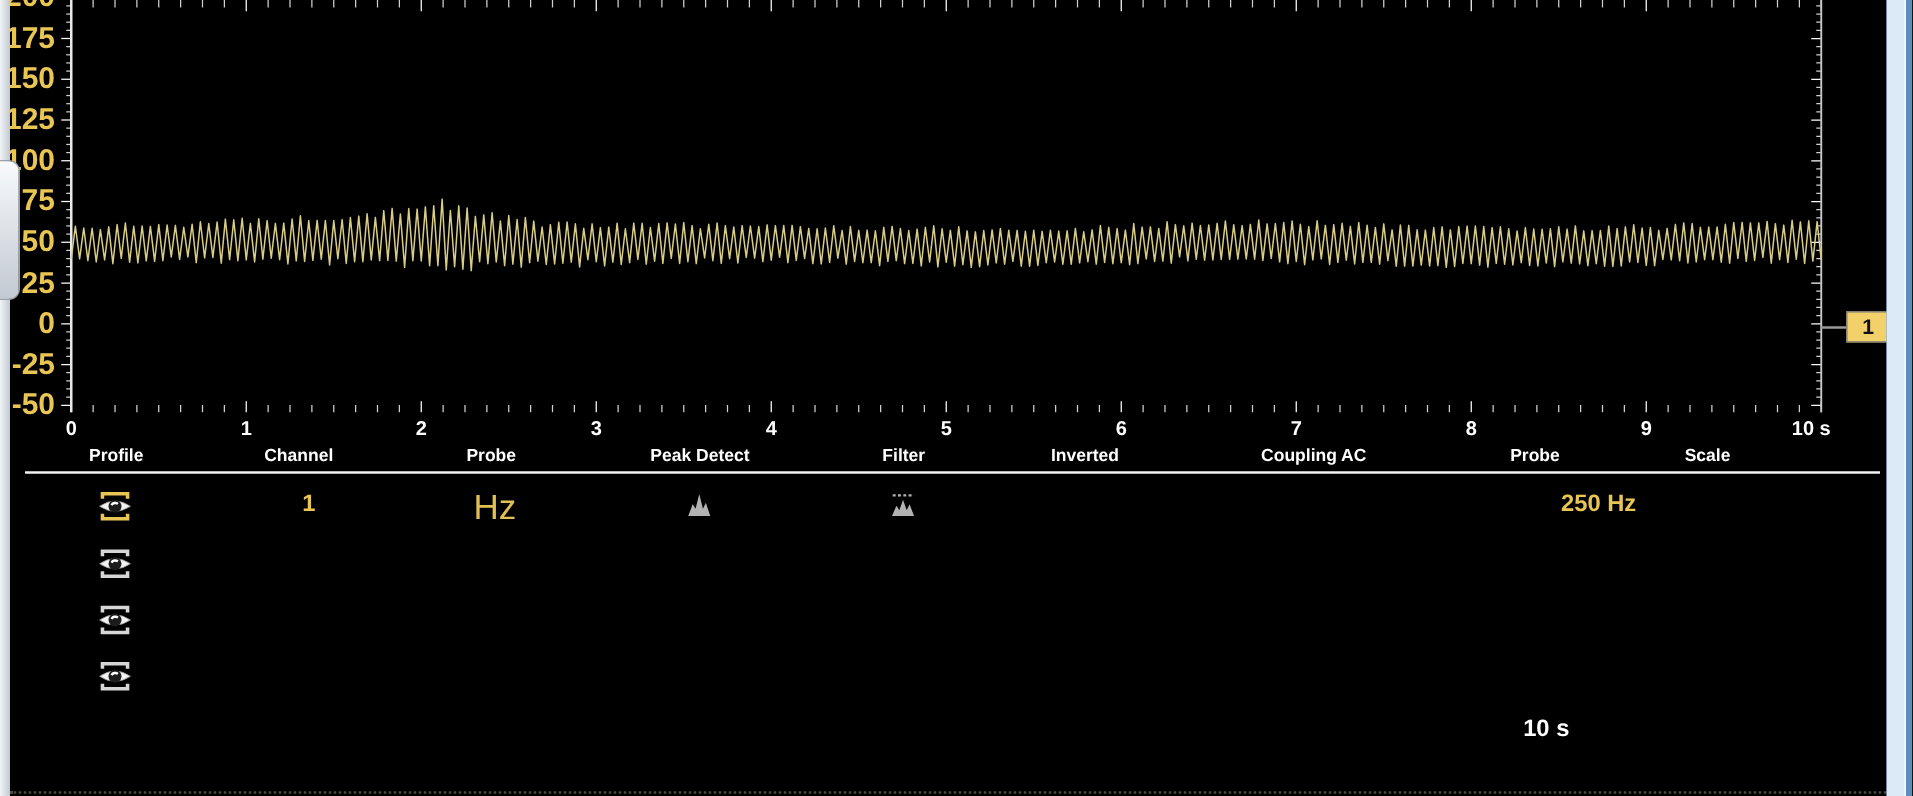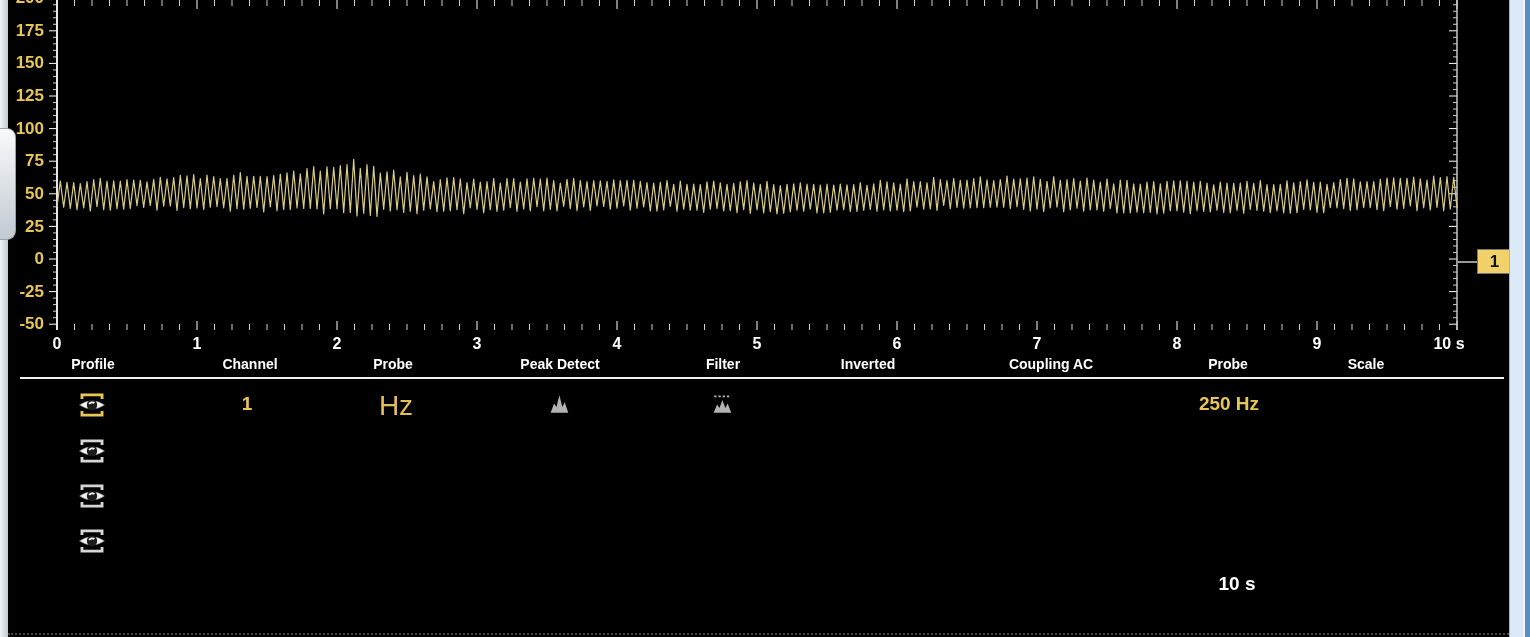--- a/index.html
+++ b/index.html
@@ -11,52 +11,52 @@
   .frame-tab{position:absolute;left:0;top:128px;width:15px;height:110px;
              background:linear-gradient(180deg,#f8fafc,#c2c9d1);
              border:1px solid #98a0aa;border-left:none;border-radius:0 9px 9px 0;}
   .frame-right{position:absolute;top:0;bottom:0;left:1509px;width:21px;
                background:linear-gradient(90deg,#9ab6d4 0 1px,#dce9f7 1px 14px,#eef5fc 14px 16px,#5d8cbd 16px 21px);}
   .bottom-dots{position:absolute;left:8px;right:21px;bottom:2px;height:0;
                border-top:2px dotted #4a4a40;}
   
   #plot-svg{position:absolute;left:0;top:0;}
   .ylabels span{position:absolute;left:0;width:44px;height:22px;text-align:right;
-                color:#e9c654;font-weight:bold;font-size:17px;line-height:22px;
+                color:#e9c654;font-weight:bold;font-size:24px;line-height:22px;
                 text-shadow:1px 1px 0 #000;}
   .ylabels span:nth-child(1){top:-13px}.ylabels span:nth-child(2){top:20px}
   .ylabels span:nth-child(3){top:52px}.ylabels span:nth-child(4){top:85px}
   .ylabels span:nth-child(5){top:118px}.ylabels span:nth-child(6){top:150px}
   .ylabels span:nth-child(7){top:183px}.ylabels span:nth-child(8){top:216px}
   .ylabels span:nth-child(9){top:248px}.ylabels span:nth-child(10){top:281px}
   .ylabels span:nth-child(11){top:313px}
   .xlabels span{position:absolute;top:334px;width:60px;height:20px;text-align:center;
                 color:#fff;font-weight:bold;font-size:16px;line-height:20px;}
   .xlabels span:nth-child(1){left:27px}.xlabels span:nth-child(2){left:167px}
   .xlabels span:nth-child(3){left:307px}.xlabels span:nth-child(4){left:447px}
   .xlabels span:nth-child(5){left:587px}.xlabels span:nth-child(6){left:727px}
   .xlabels span:nth-child(7){left:867px}.xlabels span:nth-child(8){left:1007px}
   .xlabels span:nth-child(9){left:1147px}.xlabels span:nth-child(10){left:1287px}
   .xlabels span:nth-child(11){left:1414px;width:70px}
   
   .thead span{position:absolute;top:354px;width:170px;height:20px;text-align:center;
               color:#fff;font-weight:bold;font-size:14px;line-height:20px;}
-  .thead span:nth-child(1){left:8px}.thead span:nth-child(2){left:165px}
+  .thead span:nth-child(1){left:8px}.thead span:nth-child(2){left:154px}
   .thead span:nth-child(3){left:308px}.thead span:nth-child(4){left:475px}
   .thead span:nth-child(5){left:638px}.thead span:nth-child(6){left:783px}
   .thead span:nth-child(7){left:966px}.thead span:nth-child(8){left:1143px}
   .thead span:nth-child(9){left:1281px}
   .hrule{position:absolute;left:20px;top:377px;width:1484px;height:2px;background:#f2f2f2;}
   
   .eye{position:absolute;left:77px;width:30px;height:26px;cursor:pointer;}
   .eye.r1{top:392px}.eye.r2{top:438px}.eye.r3{top:483px}.eye.r4{top:528px}
   .cell{position:absolute;color:#e9c654;font-weight:bold;}
   .cell.channel{left:217px;top:393px;width:60px;text-align:center;font-size:19px;}
   .cell.probe{left:366px;top:390px;width:60px;text-align:center;font-size:28px;font-weight:400;color:#e0bf55;}
-  .cell.scale{left:1149px;top:393px;width:160px;text-align:center;font-size:19px;}
+  .cell.scale{left:1149px;top:393px;width:160px;text-align:right;font-size:19px;}
   .mini-icon{position:absolute;top:394px;width:22px;height:20px;}
   .mini-icon.pd{left:549px}.mini-icon.fl{left:712px}
   .badge{position:absolute;left:1477px;top:249px;width:35px;height:25px;
          background:#f2d16b;border:1px solid #777;box-sizing:border-box;
          color:#111;font-weight:bold;font-size:17px;line-height:23px;text-align:center;}
   .bottom-scale{position:absolute;left:1177px;top:573px;width:120px;text-align:center;
                 color:#fff;font-weight:bold;font-size:19px;}
 </style>
 </head>
 <body>

